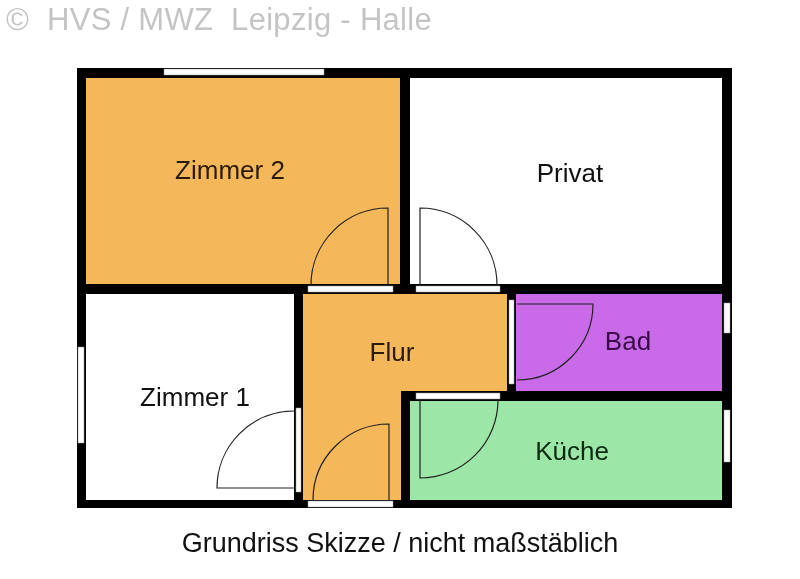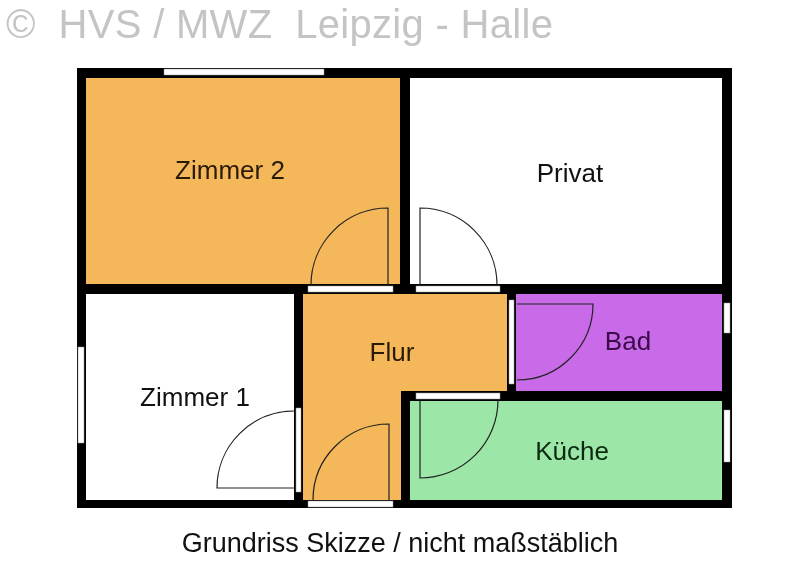--- a/index.html
+++ b/index.html
@@ -1,18 +1,18 @@
 <!DOCTYPE html>
 <html><head>
 <meta charset="utf-8">
 <style>
   html, body { margin: 0; padding: 0; background: #ffffff; }
   body { width: 800px; height: 579px; position: relative; overflow: hidden;
          font-family: "Liberation Sans", sans-serif; }
-  .watermark { position: absolute; left: 6px; top: 2px; font-size: 40px; color: #c4c4c4;
+  .watermark { position: absolute; left: 6px; top: 2px; font-size: 31px; color: #c4c4c4;
                letter-spacing: 0.3px; white-space: pre; }
   .caption { position: absolute; left: 0; width: 800px; top: 528px; text-align: center;
              font-size: 27px; color: #111; }
   svg { position: absolute; left: 0; top: 0; }
   .room-label { font-family: "Liberation Sans", sans-serif; font-size: 26px; }
 </style>
 </head>
 <body>
 
 <div class="watermark">©  HVS / MWZ  Leipzig - Halle</div>

